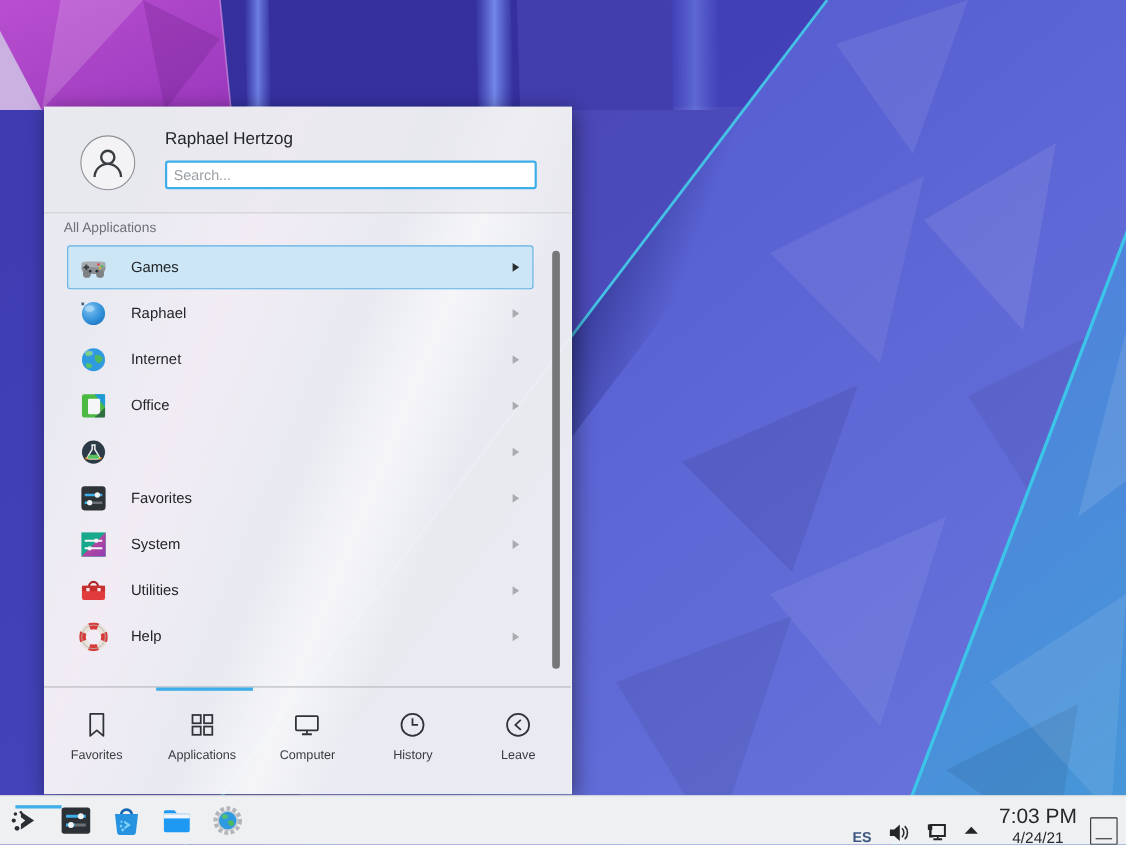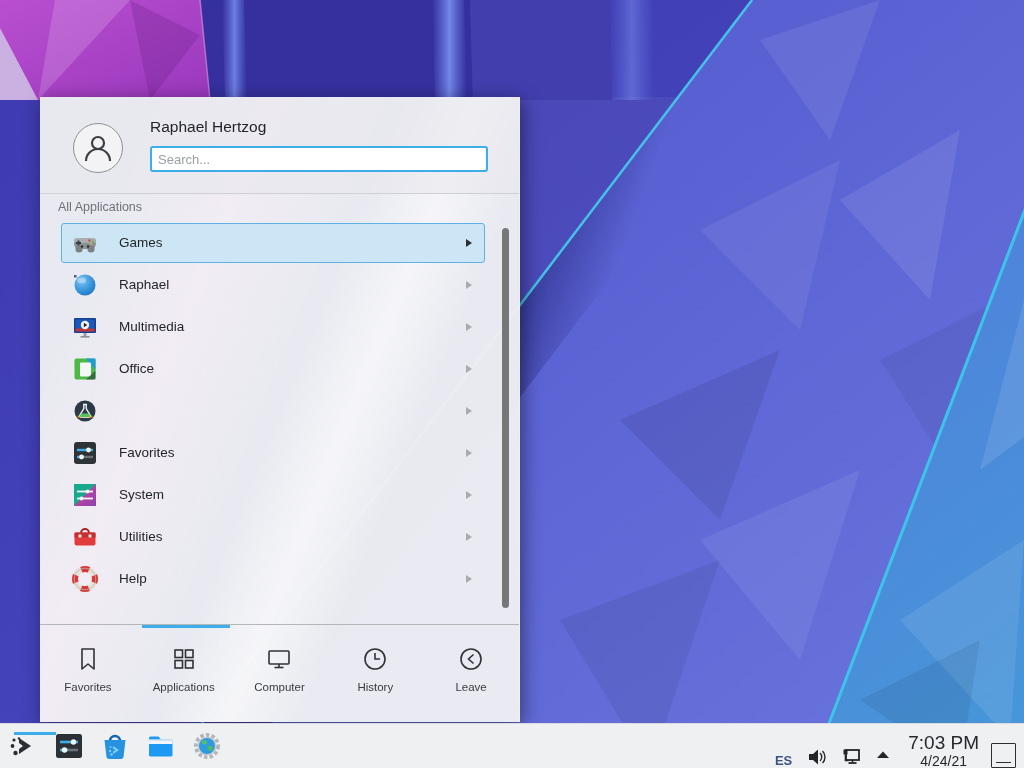--- a/index.html
+++ b/index.html
@@ -201,37 +201,35 @@
             </defs>
           <circle cx="13" cy="13" r="10.5" fill="url(#sph)"></circle>
           <ellipse cx="9.5" cy="8.5" rx="4.5" ry="3" fill="#ffffff" opacity="0.35"></ellipse>
           <rect x="2" y="3" width="2.5" height="2.5" fill="#1b3e6e" opacity="0.8"></rect>
         </svg>
       </span>
       <span class="app-label">Raphael</span>
       <span class="row-arrow"></span>
     </div>
 
-
-    <div class="app-row">
-
-      <span class="app-icon">
-        <svg viewBox="0 0 26 26" width="26" height="26">
-          <rect x="2" y="4" width="22" height="15" rx="1" fill="#16418f"></rect>
-          <rect x="3.5" y="5.5" width="19" height="12" fill="#1d59b8"></rect>
-          <rect x="3.5" y="14.5" width="19" height="3" fill="#c03434"></rect>
-          <circle cx="13" cy="11" r="4.2" fill="#f2f2f2"></circle>
-          <polygon points="11.8,8.8 15.3,11 11.8,13.2" fill="#222629"></polygon>
-          <rect x="11.5" y="19" width="3" height="3" fill="#9aa0a6"></rect>
-          <rect x="8.5" y="22" width="9" height="1.6" fill="#8a9096"></rect>
-        </svg>
-      </span>
-      <span class="app-label">Multimedia</span>
-      <span class="row-arrow"></span>
-    </div>
+    <div class="app-row">
+
+      <span class="app-icon">
+        <svg viewBox="0 0 26 26" width="26" height="26">
+          <circle cx="13" cy="13" r="10.5" fill="#2f9ae0"></circle>
+          <path d="M6 6 q4 -2 6 1 q-1 3 -4 3 q-3 0 -2 -4Z" fill="#55c06a"></path>
+          <path d="M14 9 q5 -1 7 2 q1 4 -3 5 q-4 0 -4 -7Z" fill="#4db85e"></path>
+          <path d="M7 16 q4 0 5 3 q-2 3 -5 1 q-2 -2 0 -4Z" fill="#58c26c"></path>
+          <ellipse cx="9" cy="7" rx="4" ry="2.4" fill="#ffffff" opacity="0.25"></ellipse>
+        </svg>
+      </span>
+      <span class="app-label">Internet</span>
+      <span class="row-arrow"></span>
+    </div>
+
 
     <div class="app-row">
 
       <span class="app-icon">
         <svg viewBox="0 0 26 26" width="26" height="26">
           <rect x="2.5" y="2.5" width="21" height="21" rx="2" fill="#4cb944"></rect>
           <polygon points="23.5,2.5 23.5,14 14,2.5" fill="#1f9ad6"></polygon>
           <rect x="8" y="6.5" width="11" height="14" rx="1" fill="#f4f6f7"></rect>
           <polygon points="23.5,23.5 14,23.5 23.5,14.5" fill="#17323c" opacity="0.55"></polygon>
         </svg>

